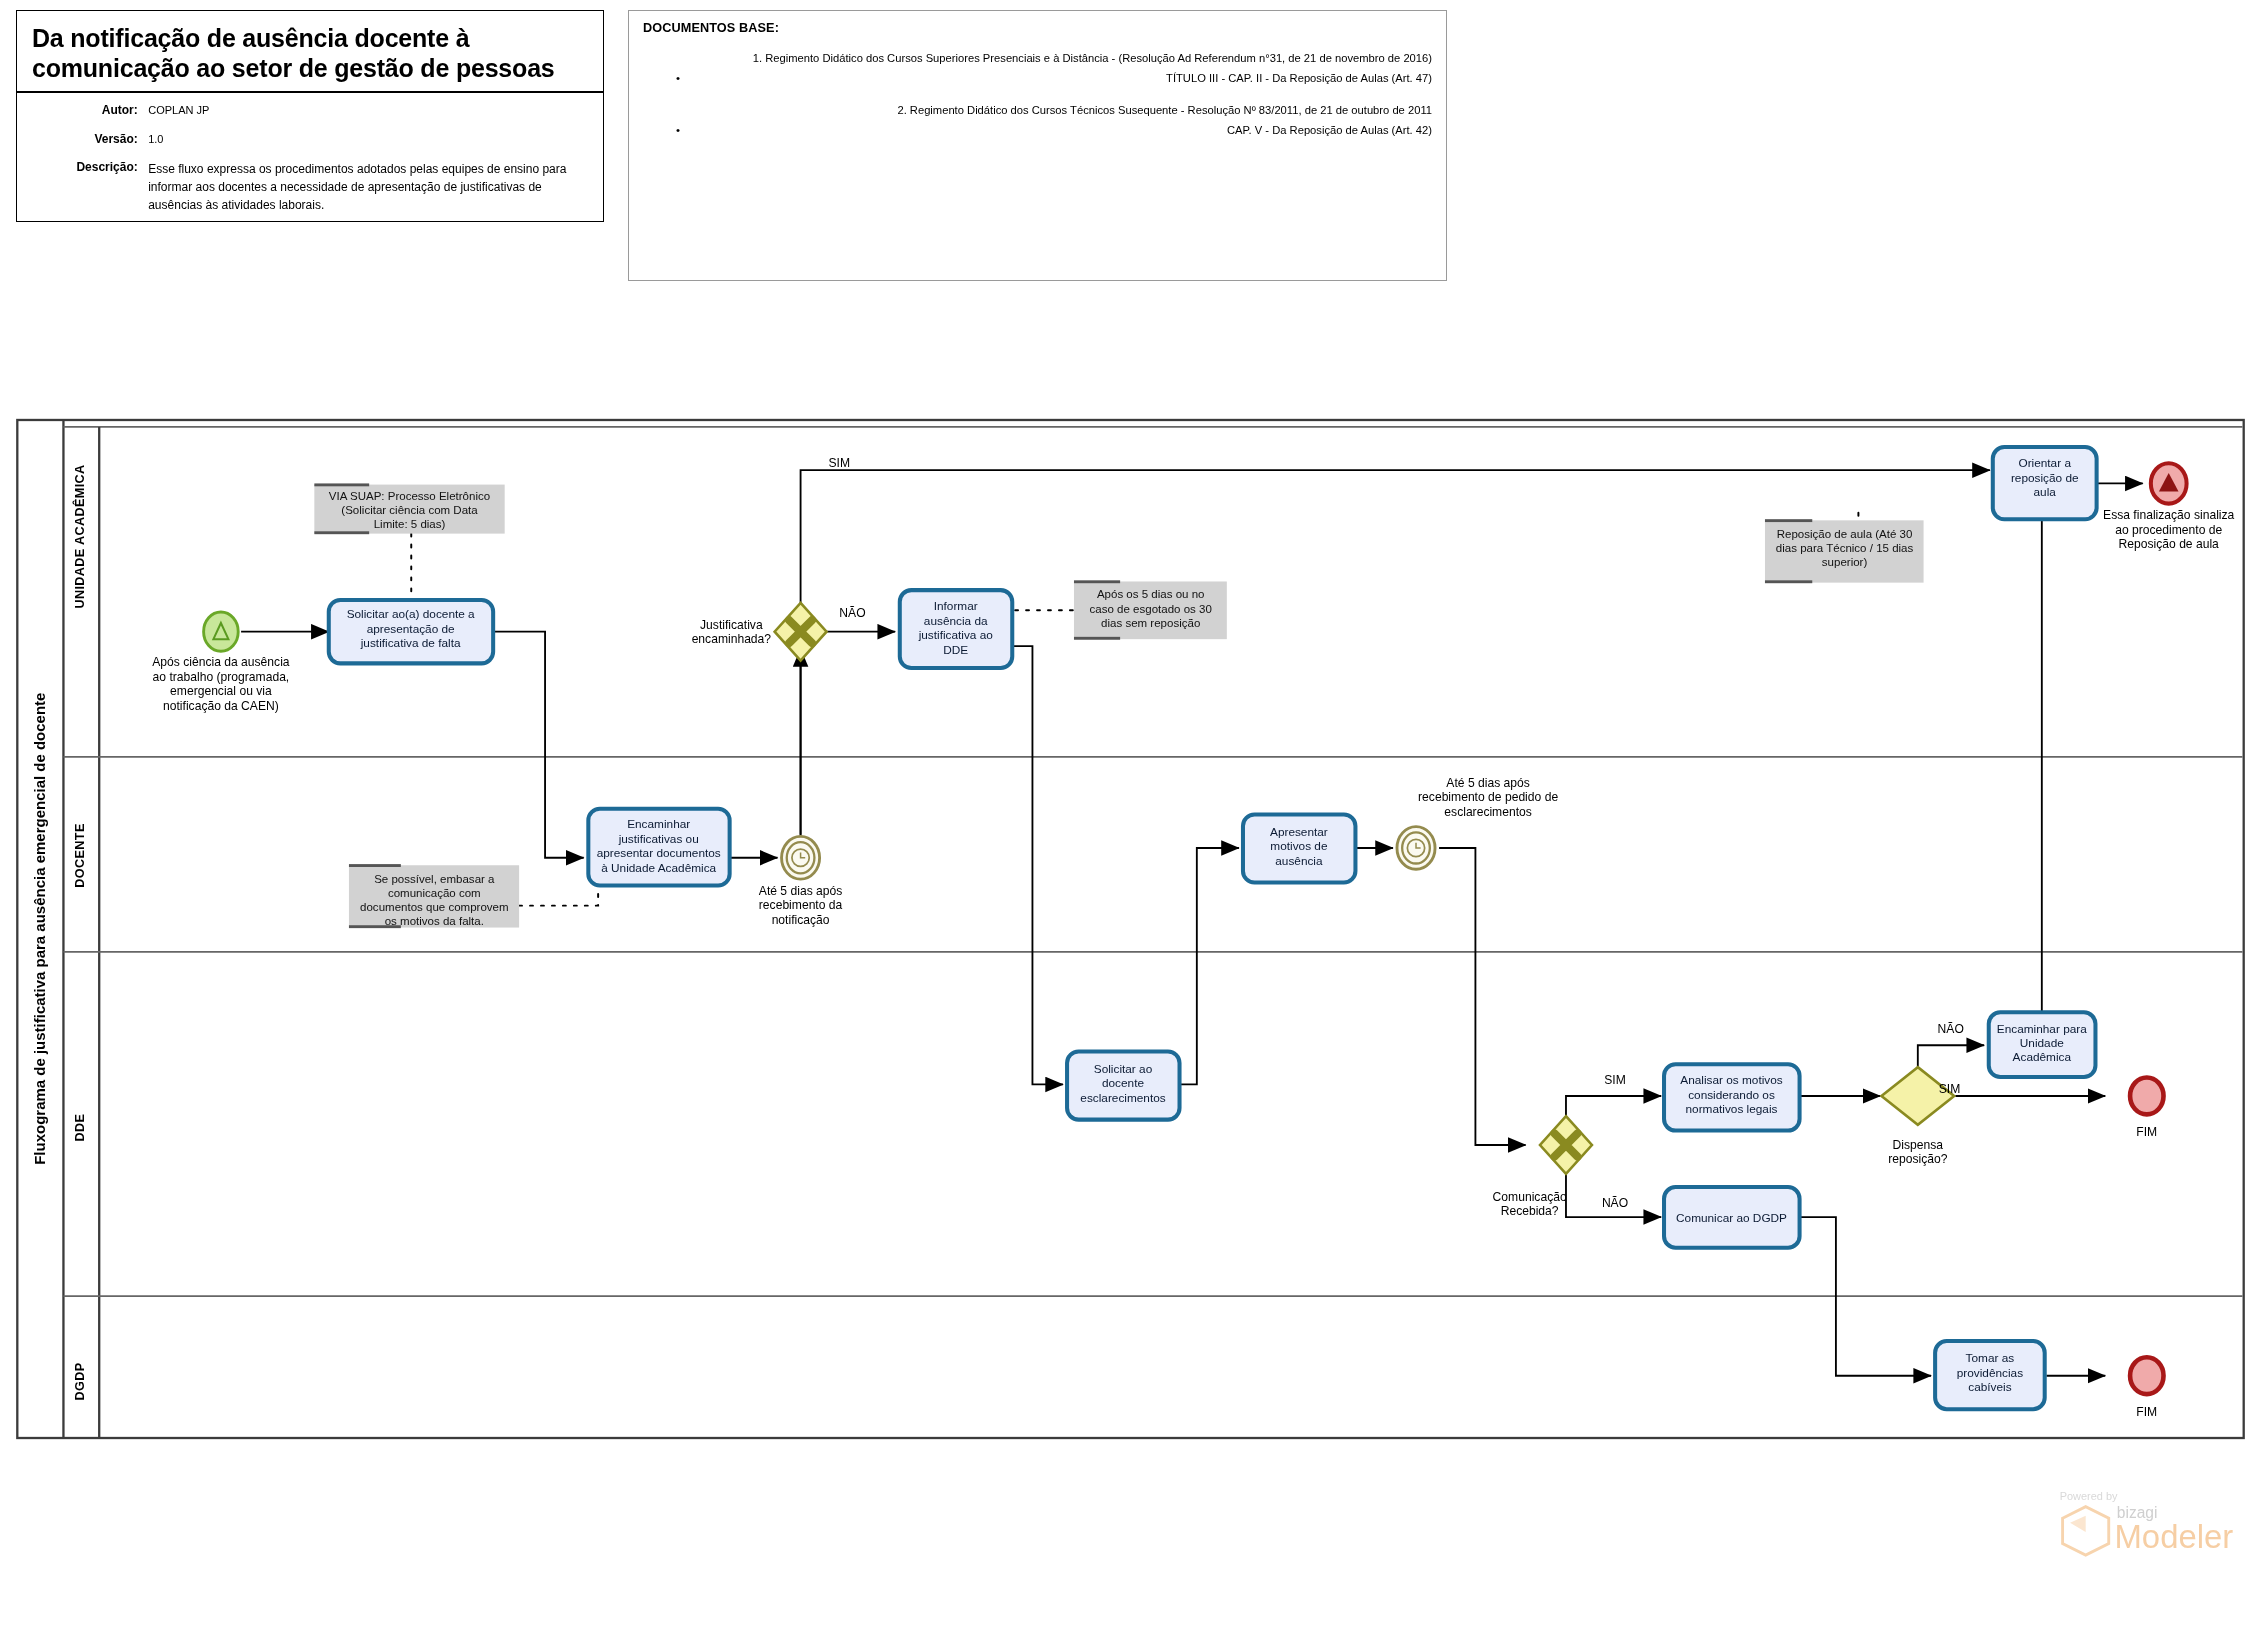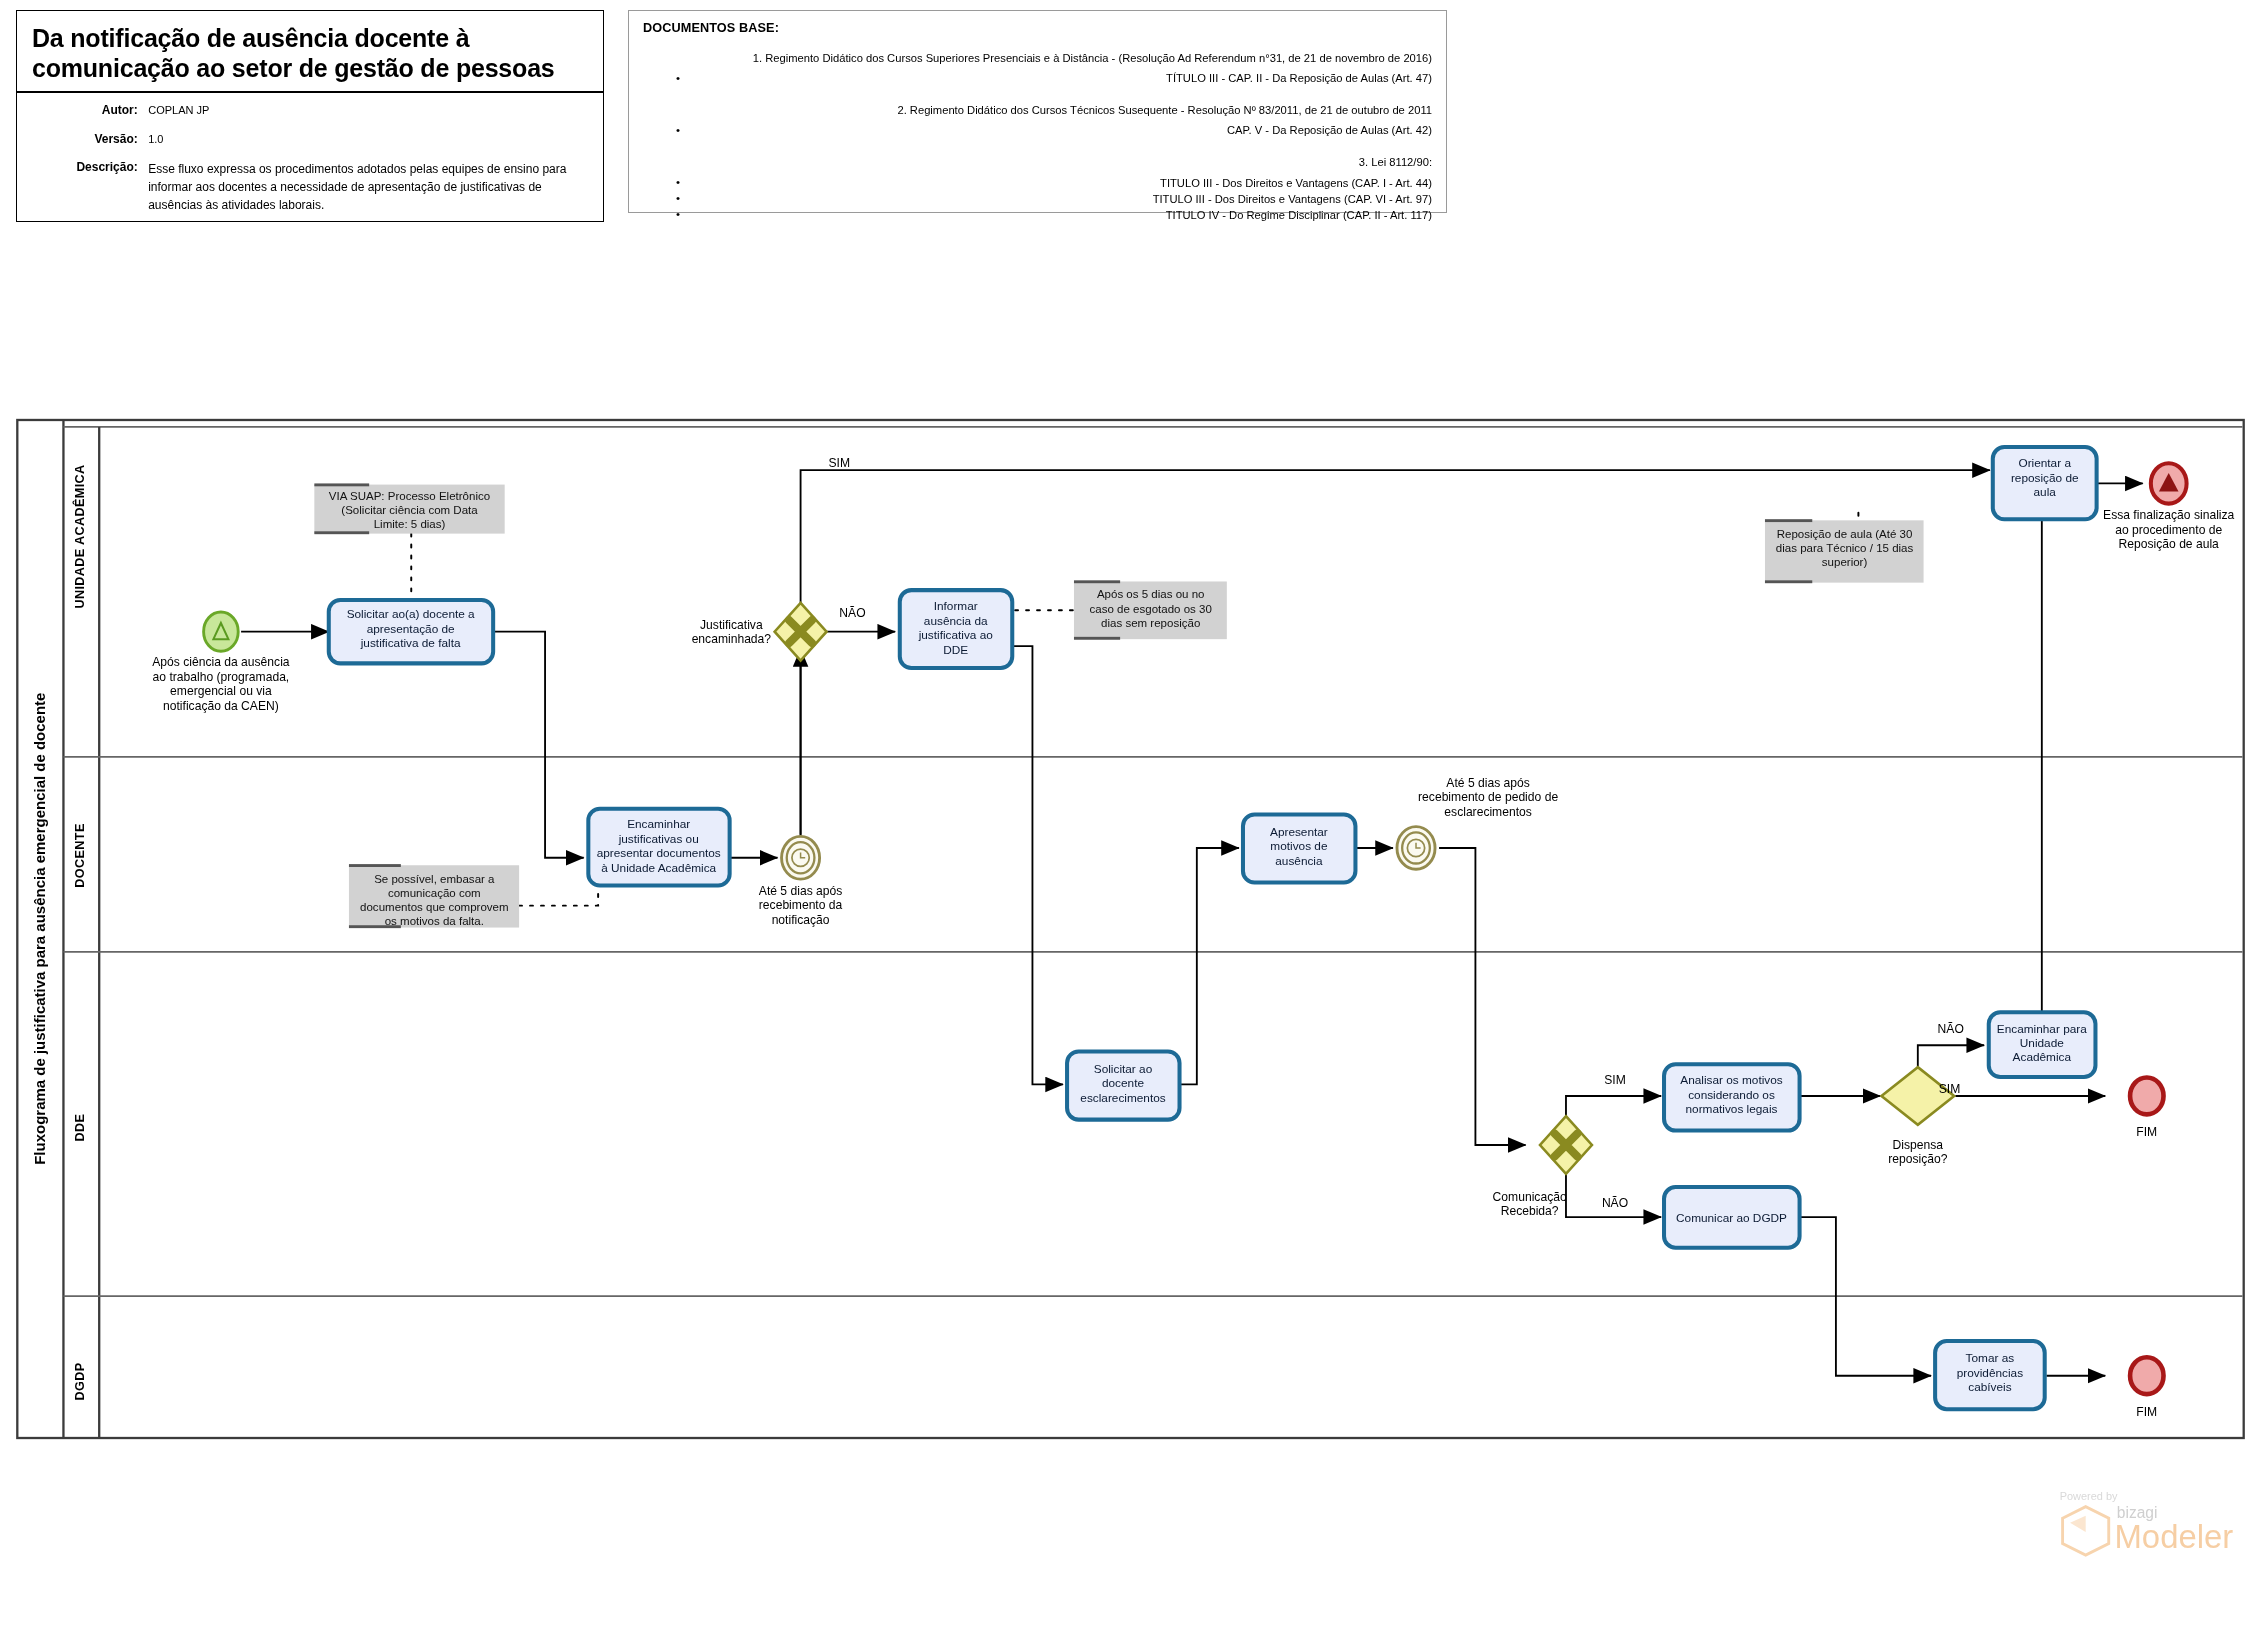--- a/index.html
+++ b/index.html
@@ -12,21 +12,21 @@
   .hdr-title{font-size:25px;font-weight:bold;line-height:1.18;padding:12.7px 15px 8px 15px;
        letter-spacing:-0.2px;}
   .hdr-rule{height:1.7px;background:#000;margin:0;}
   .hdr-meta{padding:10.4px 5.8px 0 5.8px;}
   .meta-row{display:flex;margin-bottom:12.7px;font-size:10.4px;}
   .meta-lab{width:115px;text-align:right;padding-right:10.4px;font-weight:bold;
        font-size:12px;flex:0 0 115px;}
   .meta-val{flex:1;font-size:11px;line-height:1.45;padding-right:23px;}
   .meta-val.small{font-size:12px;line-height:1.5;}
 
-  .docs-box{position:absolute;left:628px;top:10.4px;width:819px;height:203px;
+  .docs-box{position:absolute;left:628px;top:10.4px;width:819px;height:271px;
        border:1.7px solid #9a9a9a;box-sizing:border-box;background:#fff;padding:9.2px 14px;}
   .docs-title{font-size:12.7px;font-weight:bold;letter-spacing:0.1px;}
   .docs-list{margin:15px 0 0 0;padding:0;list-style:none;font-size:11.2px;line-height:1.45;text-align:right;}
   .docs-item{margin:0 0 4.6px 17.3px;}
   .docs-sub{list-style:none;margin:2.3px 0 15px 0;padding:0;}
   .docs-sub li{margin-left:33px;position:relative;padding-left:10.4px;}
   .docs-sub li:before{content:"\2022";position:absolute;left:0;top:-0.6px;font-size:11.5px;}
   .docs-group{margin-bottom:2.3px;}
 
   
@@ -80,28 +80,20 @@
       <ul class="docs-sub">
         <li>TÍTULO III - CAP. II - Da Reposição de Aulas (Art. 47)</li>
       </ul>
     </li>
     <li class="docs-group">
       <div class="docs-item">2. Regimento Didático dos Cursos Técnicos Susequente - Resolução Nº 83/2011, de 21 de outubro de 2011</div>
       <ul class="docs-sub">
         <li>CAP. V - Da Reposição de Aulas (Art. 42)</li>
       </ul>
     </li>
-    <li class="docs-group">
-      <div class="docs-item">3. Lei 8112/90:</div>
-      <ul class="docs-sub">
-        <li>TITULO III - Dos Direitos e Vantagens (CAP. I - Art. 44)</li>
-        <li>TITULO III - Dos Direitos e Vantagens (CAP. VI - Art. 97)</li>
-        <li>TITULO IV - Do Regime Disciplinar (CAP. II - Art. 117)</li>
-      </ul>
-    </li>
   </ul>
 </div>
 
 <svg id="diagram" viewBox="0 0 3920 2824">
   <defs>
     <marker id="arw" markerWidth="12" markerHeight="12" refX="9.6" refY="4.2" orient="auto" markerUnits="strokeWidth">
       <path d="M0,0 L10,4.2 L0,8.4 z" fill="#000"></path>
     </marker>
   </defs>
 

